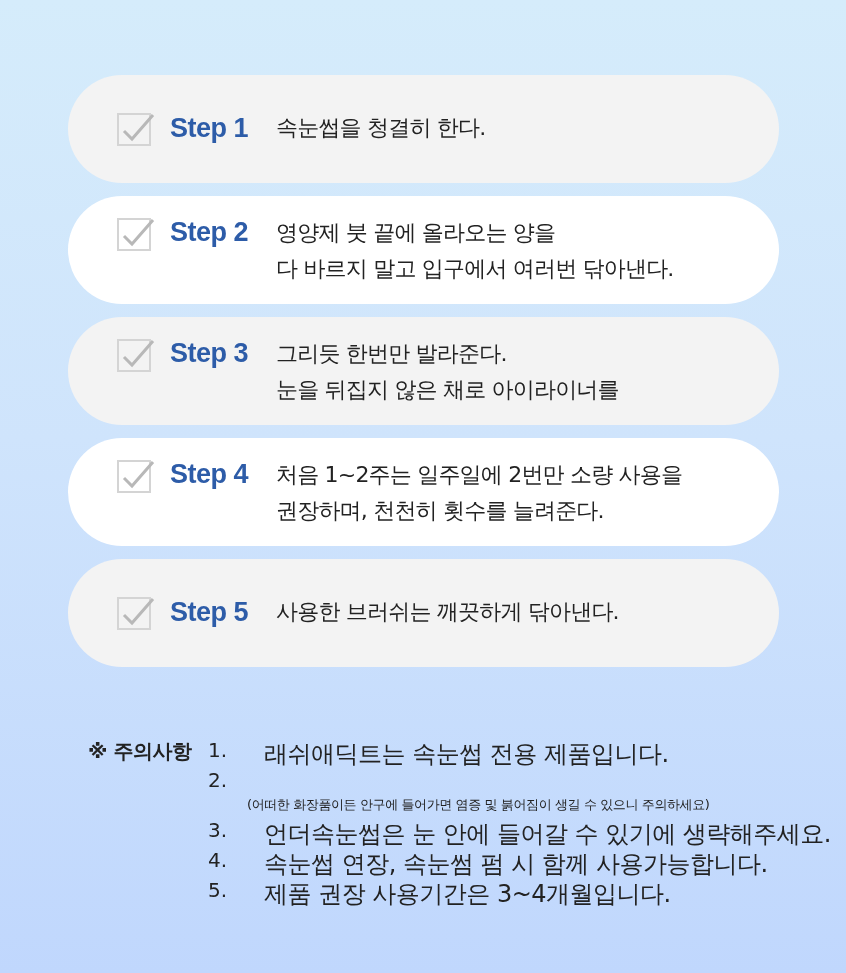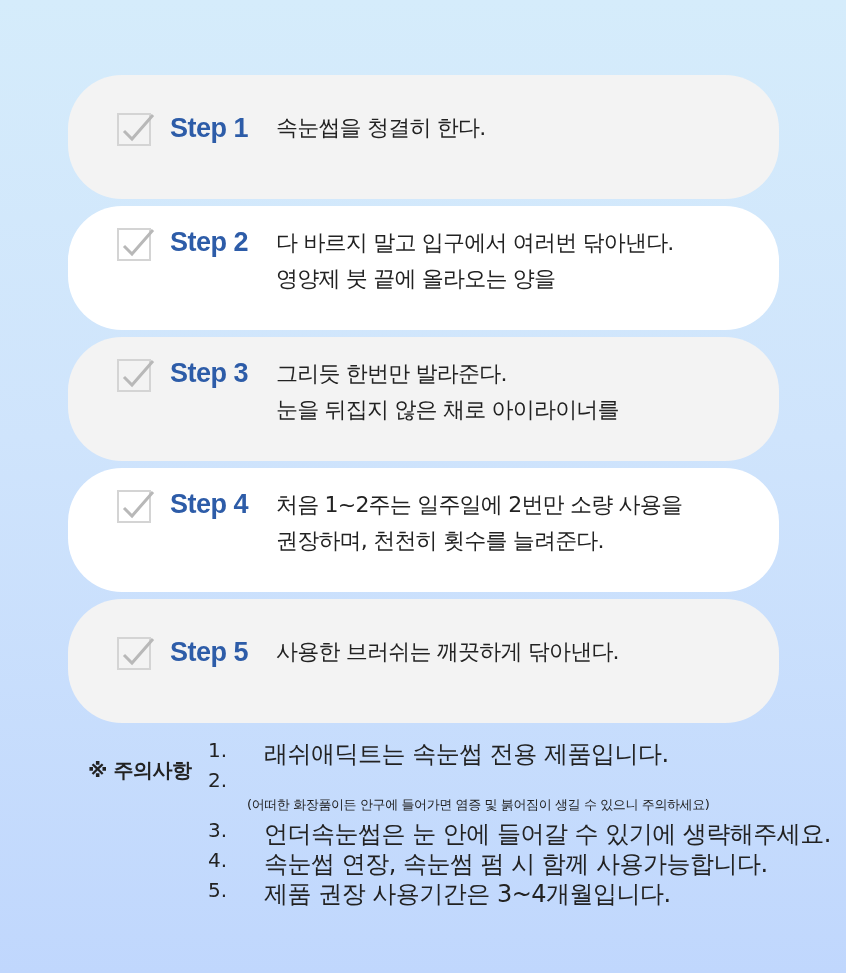--- a/index.html
+++ b/index.html
@@ -5,21 +5,21 @@
   html, body { margin: 0; padding: 0; }
   body {
     width: 846px; height: 973px; overflow: hidden;
     background: linear-gradient(180deg, #d5ecfb 0%, #cfe4fc 45%, #c0d7fd 100%);
     font-family: "DejaVu Sans", "Liberation Sans", sans-serif;
     color: #222;
     position: relative;
   }
   .steps { position: absolute; left: 68px; top: 75px; width: 711px; }
   .card {
-    height: 124px; border-radius: 54px; margin-bottom: 7px;
+    height: 108px; border-radius: 54px; margin-bottom: 13px;
     position: relative; box-sizing: border-box;
   }
   .card.gray { background: #f3f3f3; }
   .card.white { background: #ffffff; }
   .checkbox {
     position: absolute; left: 49px; width: 34px; height: 33px;
     border: 2px solid #d4d4d4; box-sizing: border-box; background: transparent;
   }
   .checkbox svg { position: absolute; left: -2px; top: -6px; overflow: visible; }
   .step-label {
@@ -33,21 +33,21 @@
   .card.one-line .checkbox { top: 38px; }
   .card.one-line .step-label { top: 38px; }
   .card.one-line .step-text { top: 35px; }
   .card.two-line .checkbox { top: 22px; }
   .card.two-line .step-label { top: 21px; text-align: right; }
   .card.two-line .step-text { top: 19px; }
 
   .notice { position: absolute; left: 88px; top: 738px; }
   .notice-title {
     position: absolute; left: 0; top: 0; font-weight: bold; font-size: 20px;
-    color: #222; white-space: nowrap; letter-spacing: -0.5px; margin-top: 19px;
+    color: #222; white-space: nowrap; letter-spacing: -0.5px;
   }
   .notice-list { position: absolute; left: 120px; top: 0; width: 600px; }
   .notice-item { position: relative; height: 30px; white-space: nowrap; }
   .notice-num { position: absolute; left: 0; top: 0; font-size: 20px; color: #222; }
   .notice-text { position: absolute; left: 56px; top: 0; font-size: 24px; color: #222; letter-spacing: -0.5px; }
   .notice-sub {
     position: absolute; left: 39px; top: 28px; font-size: 13px; color: #222; letter-spacing: -0.4px;
   }
   .notice-item.has-sub { height: 50px; }
 </style>
@@ -69,22 +69,22 @@
   </div>
 
   <div class="card white two-line">
     <div class="checkbox">
       <svg width="40" height="38" viewBox="0 0 40 38">
           <polyline points="7,22 15,30 36,6" fill="none" stroke="#b8b8b8" stroke-width="3"></polyline>
         </svg>
     </div>
     <div class="step-label">Step 2</div>
     <div class="step-text">
+      <div>영양제 붓 끝에 올라오는 양을</div>
       <div>다 바르지 말고 입구에서 여러번 닦아낸다.</div>
-      <div>영양제 붓 끝에 올라오는 양을</div>
     </div>
   </div>
 
   <div class="card gray two-line">
     <div class="checkbox">
       <svg width="40" height="38" viewBox="0 0 40 38">
           <polyline points="7,22 15,30 36,6" fill="none" stroke="#b8b8b8" stroke-width="3"></polyline>
         </svg>
     </div>
     <div class="step-label">Step 3</div>

